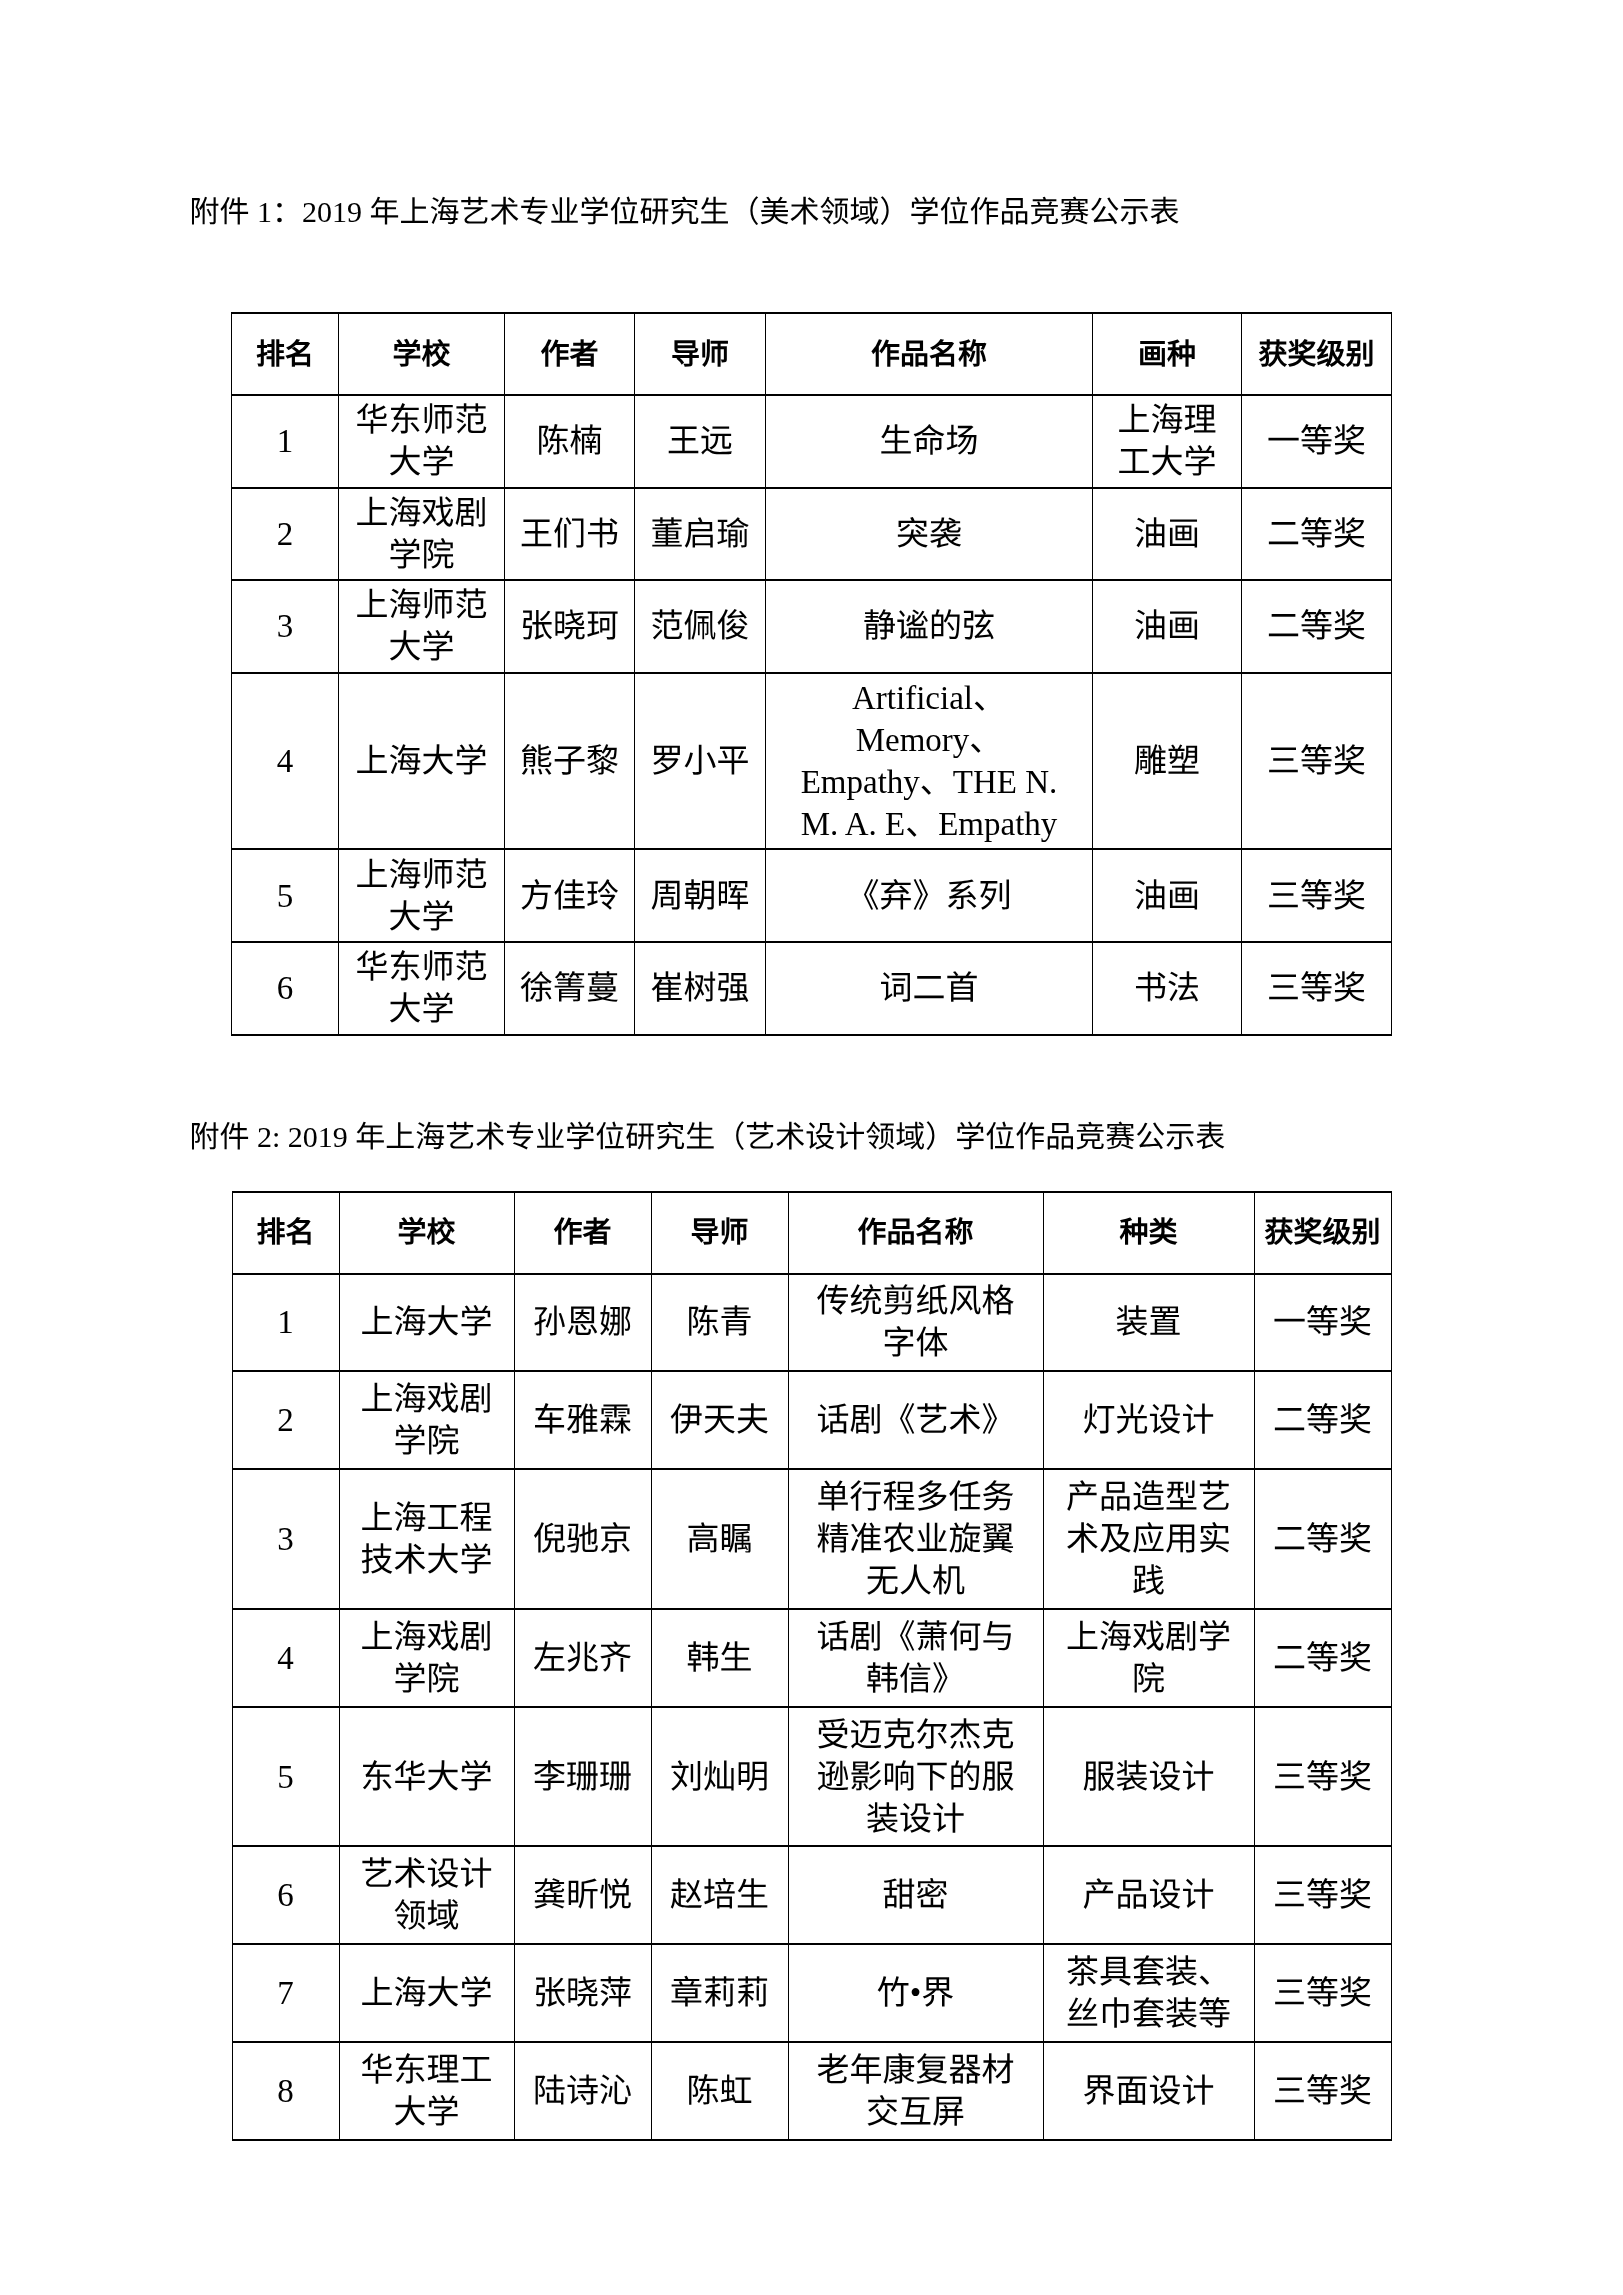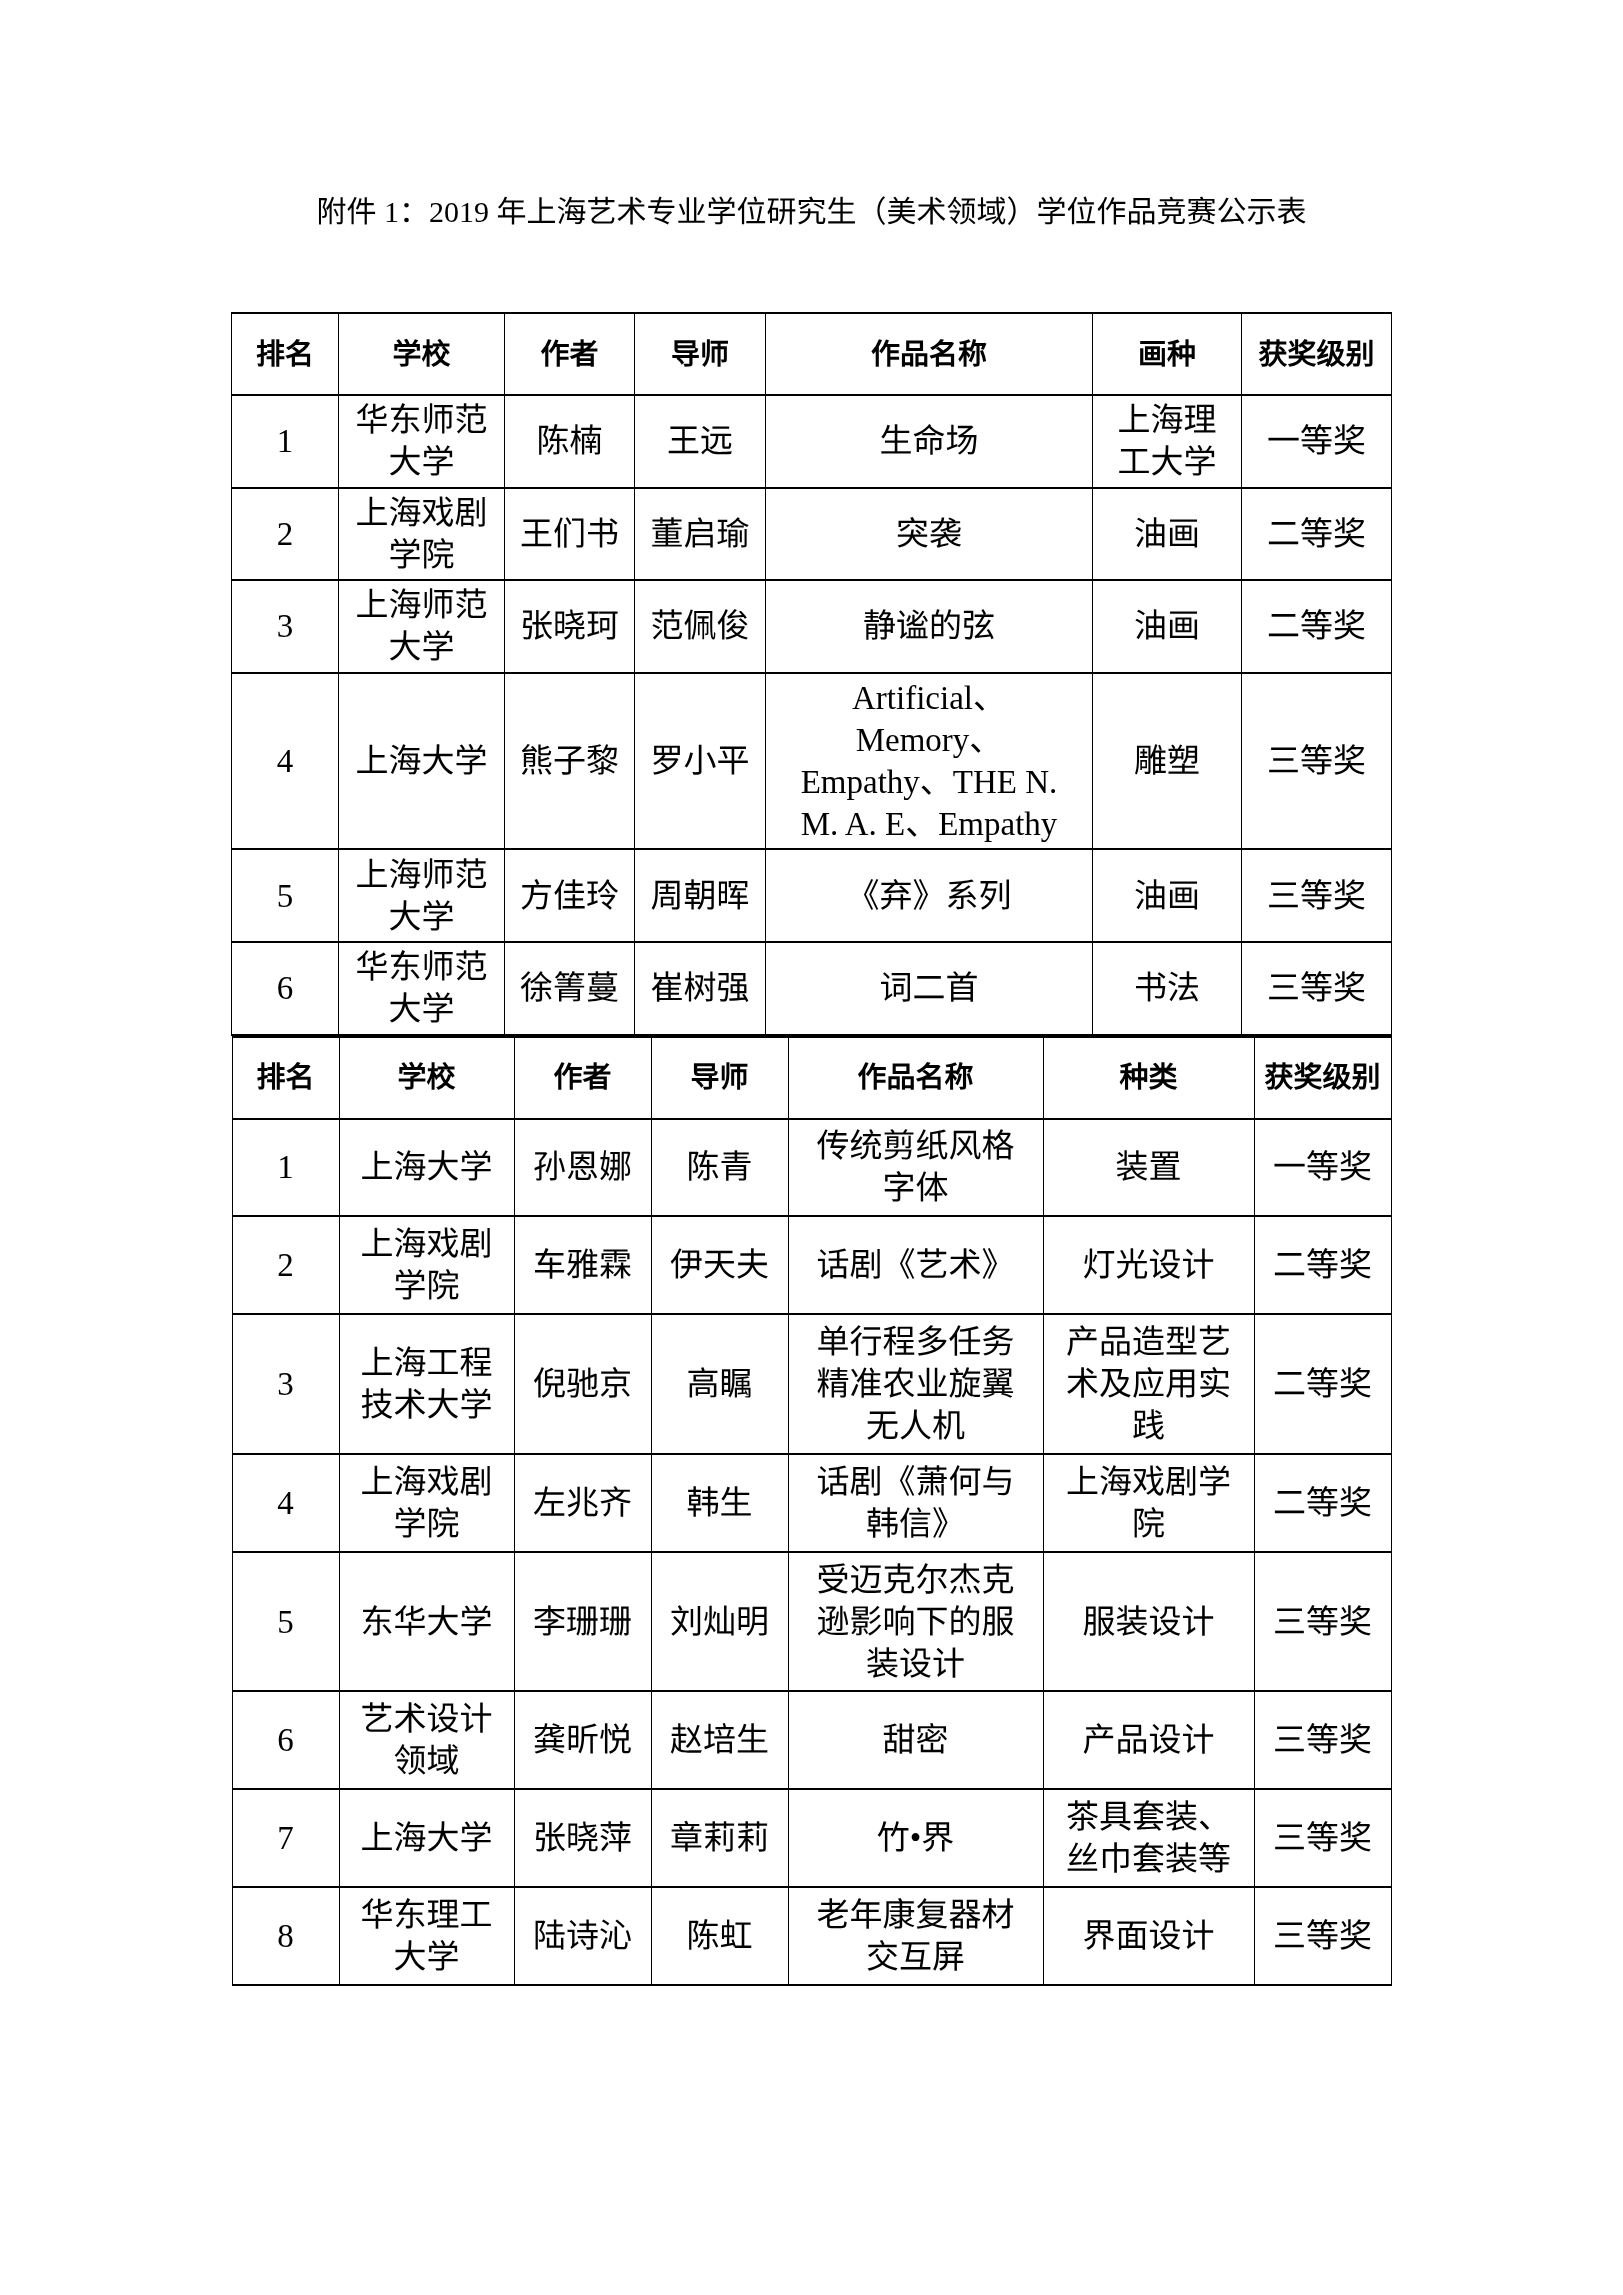--- a/index.html
+++ b/index.html
@@ -15,21 +15,21 @@
     color: #000000;
     overflow: hidden;
     font-family: "Liberation Serif", "DejaVu Serif", serif;
   }
   .doc-title {
     width: 1244px;
     margin: 0 auto;
     font-size: 30px;
     line-height: 37px;
     font-weight: normal;
-    text-align: center;
+    text-align: left;
     color: #000000;
   }
   .doc-title.t1 { margin: 193px auto 82px; }
   .doc-title.t2 { margin: 82px auto 36px; }
 
   table.awards-table {
     width: 1160px;
     margin: 0 auto;
     border-collapse: collapse;
     table-layout: fixed;
@@ -158,20 +158,21 @@
           <td>华东师范大学</td>
           <td>徐箐蔓</td>
           <td>崔树强</td>
           <td>词二首</td>
           <td>书法</td>
           <td>三等奖</td>
         </tr>
       </tbody>
   </table>
 
+  <h1 class="doc-title t2">附件 2: 2019 年上海艺术专业学位研究生（艺术设计领域）学位作品竞赛公示表</h1>
 
   <table class="awards-table table2">
     <colgroup>
       <col class="c1">
         <col class="c2">
         <col class="c3">
         <col class="c4">
       <col class="c5">
         <col class="c6">
         <col class="c7">

